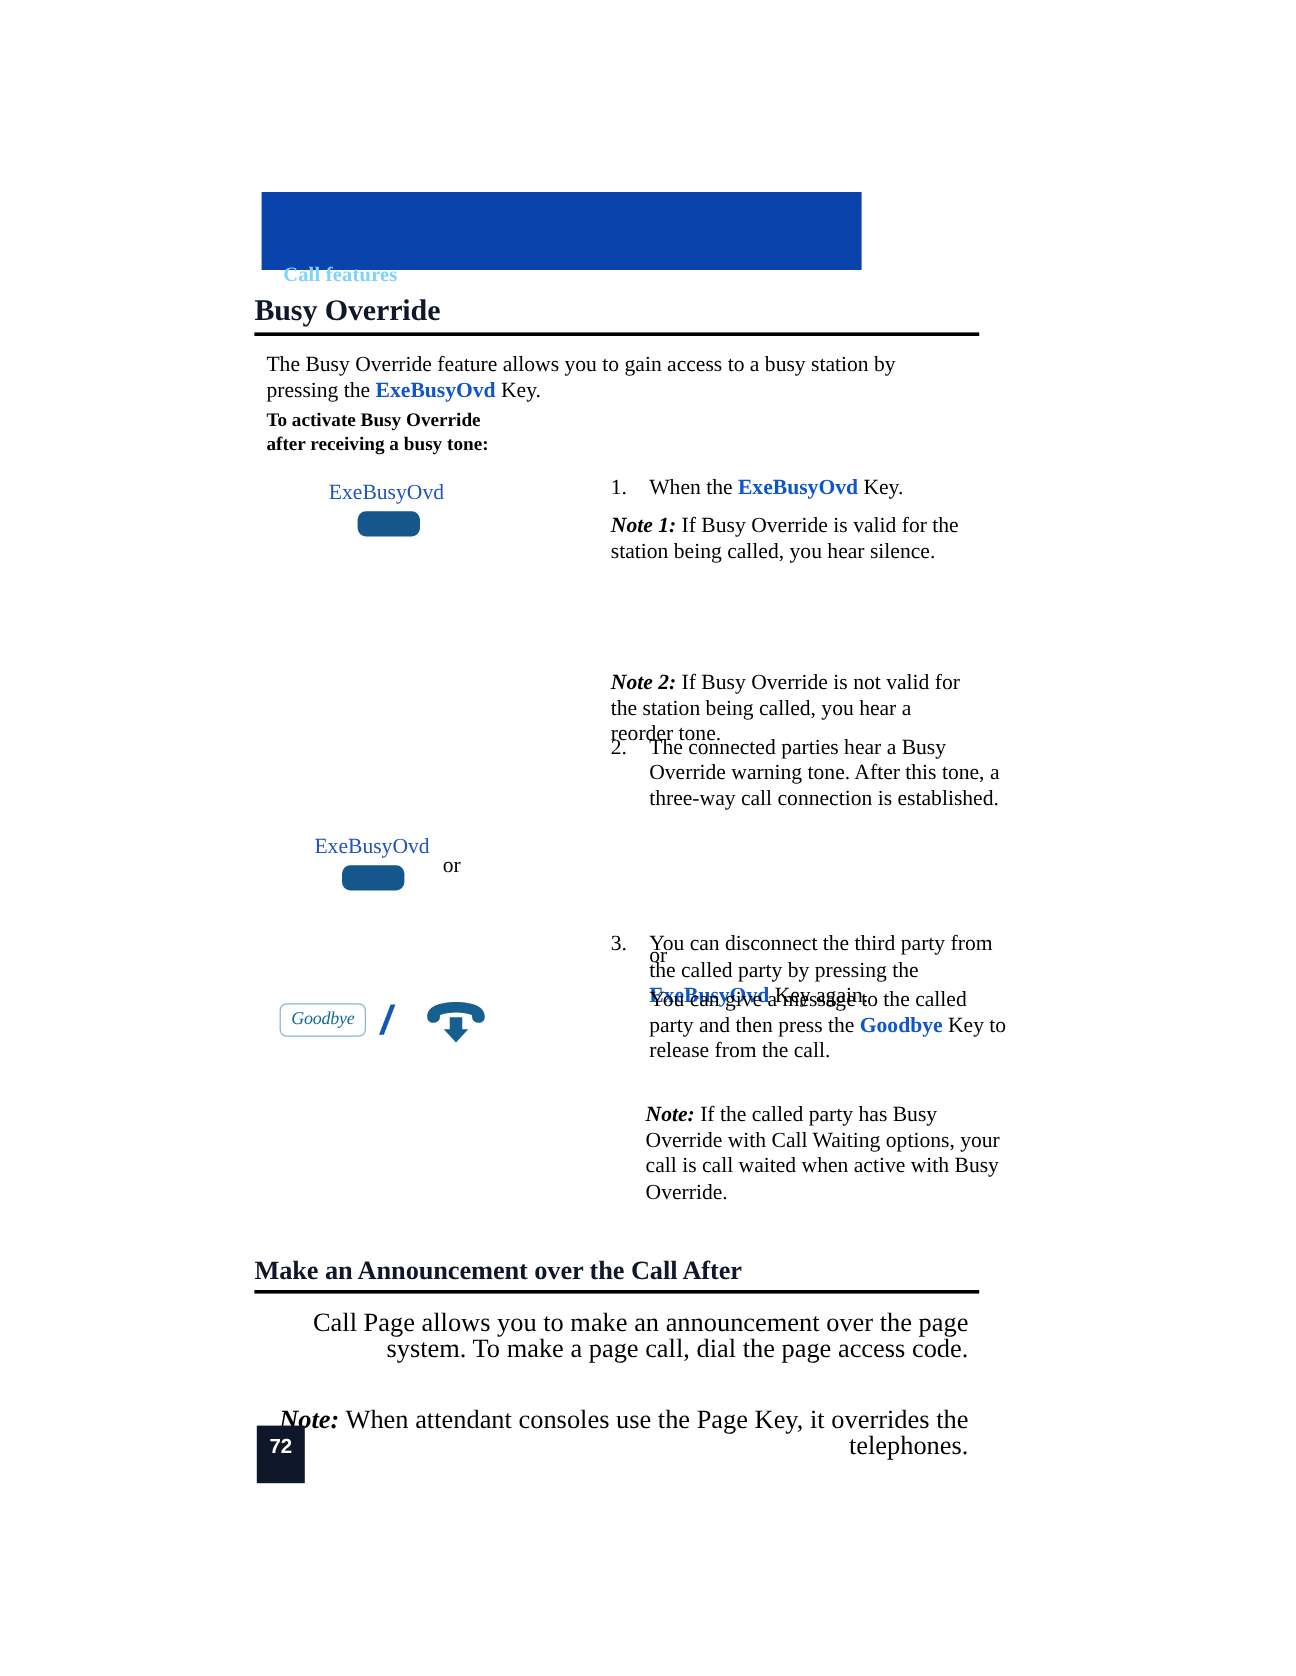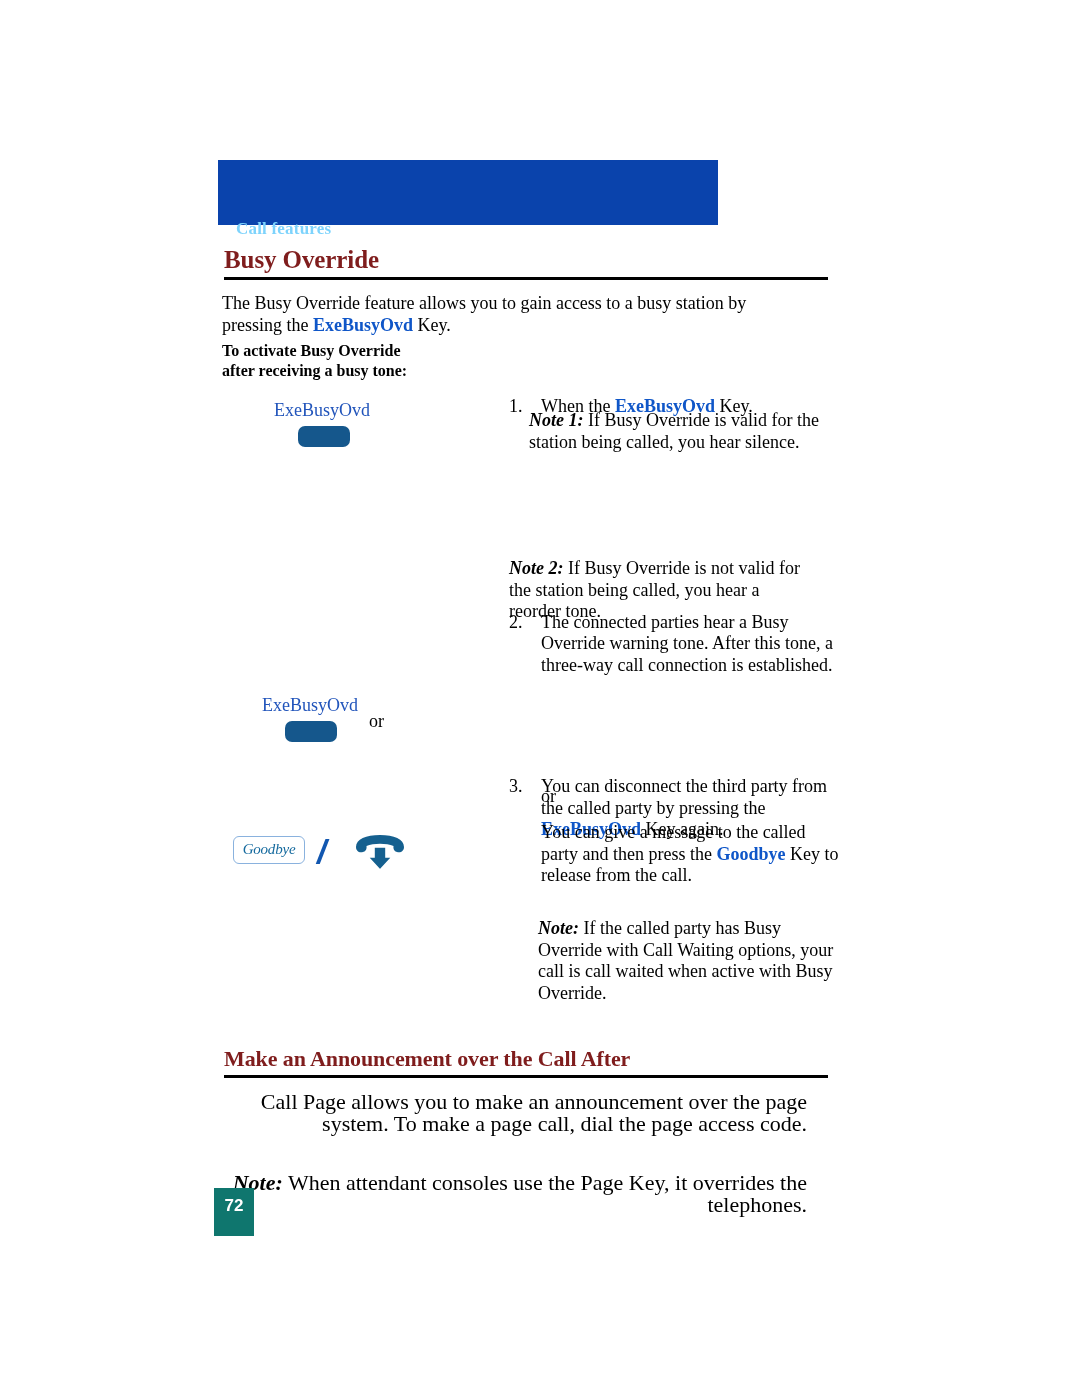--- a/index.html
+++ b/index.html
@@ -39,25 +39,25 @@
     font-weight: bold;
     font-size: 17px;
     color: #7dd3fc;
     letter-spacing: .2px;
     margin-top: 32px;
   }
 
   
   .section-heading {
     position: absolute;
-    left: 224px;
+    left: 212px;
     width: 604px;
     font-weight: bold;
     font-size: 25px;
-    color: #7f1d1d;
+    color: #0f172a;
     letter-spacing: -.1px;
   }
   .section-heading .rule {
     display: block;
     margin-top: 3px;
     border-bottom: 3px solid #000000;
     width: 604px;
   }
   #heading-busy-override { top: 246px; }
   #heading-call-page { top: 1046px; font-size: 22px; }
@@ -170,21 +170,21 @@
     position: absolute;
     left: 0;
     top: 0;
   }
   .note-lead {
     font-weight: bold;
     font-style: italic;
   }
 
   #step-1     { top: 396px; }
-  #note-1     { top: 410px; margin-left: 20px; }
+  #note-1     { top: 427px; }
   #note-2     { top: 525px; margin-top: 33px; }
   #step-2     { top: 590px; }
   #step-3     { top: 690px; }
   #or-block   { top: 786px; padding-left: 32px; }
   #alt-block  { top: 822px; padding-left: 32px; }
   #note-3     { top: 918px; margin-left: 29px; }
 
   
   .para {
     position: absolute;
@@ -197,21 +197,21 @@
   #page-para-1 { top: 1091px; }
   #page-para-2 { top: 1136px; margin-top: 36px; }
 
   
   .page-number-box {
     position: absolute;
     left: 214px;
     top: 1188px;
     width: 40px;
     height: 48px;
-    background: #0f766e;
+    background: #0f172a;
   }
   .page-number-text {
     position: absolute;
     left: 0;
     top: 8px;
     width: 100%;
     text-align: center;
     color: #ffffff;
     font-family: "Liberation Sans", sans-serif;
     font-weight: bold;

